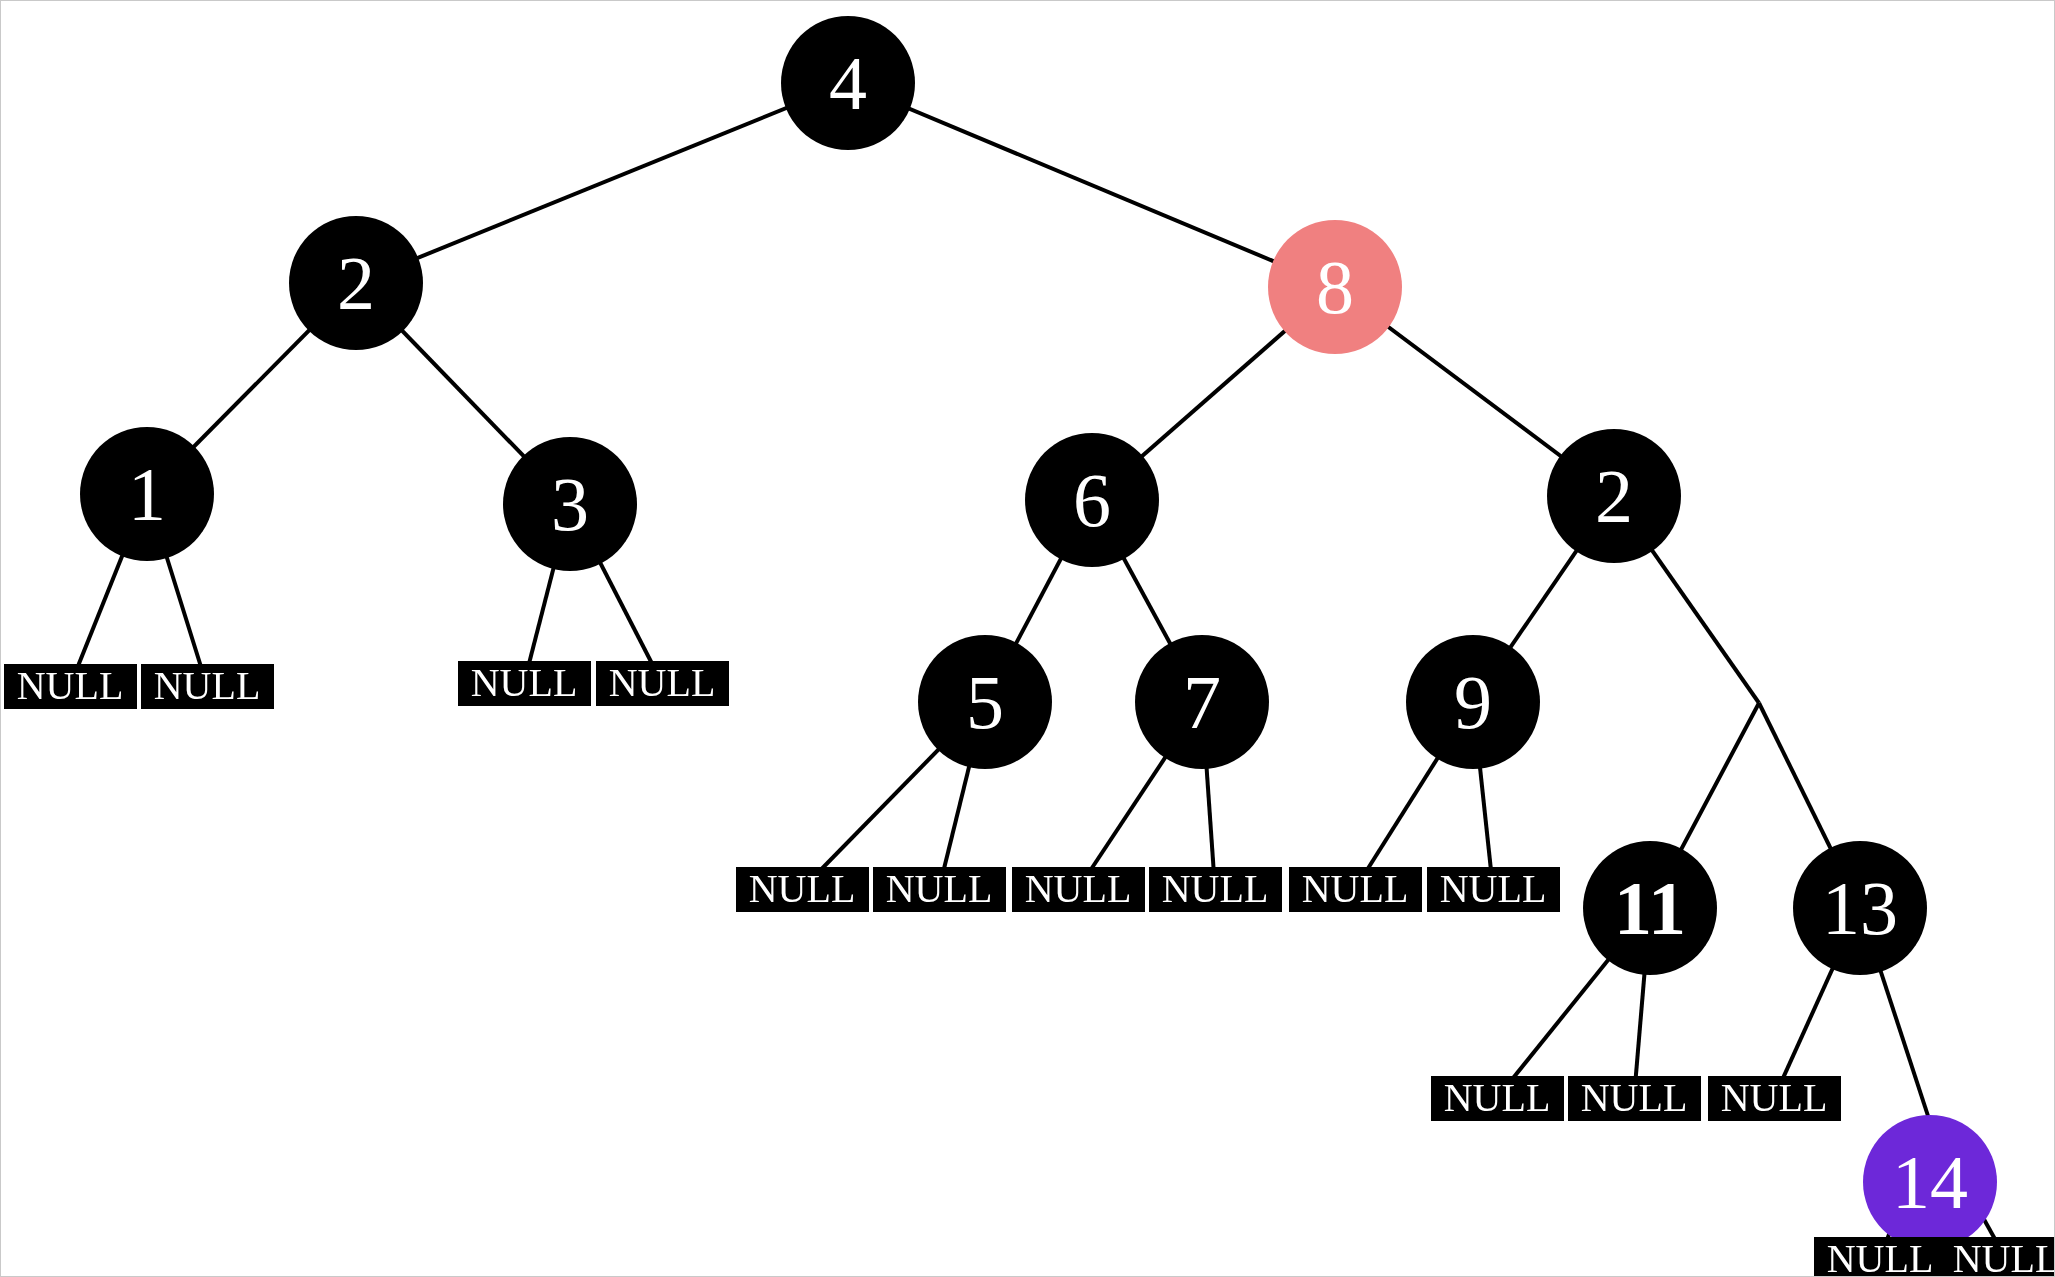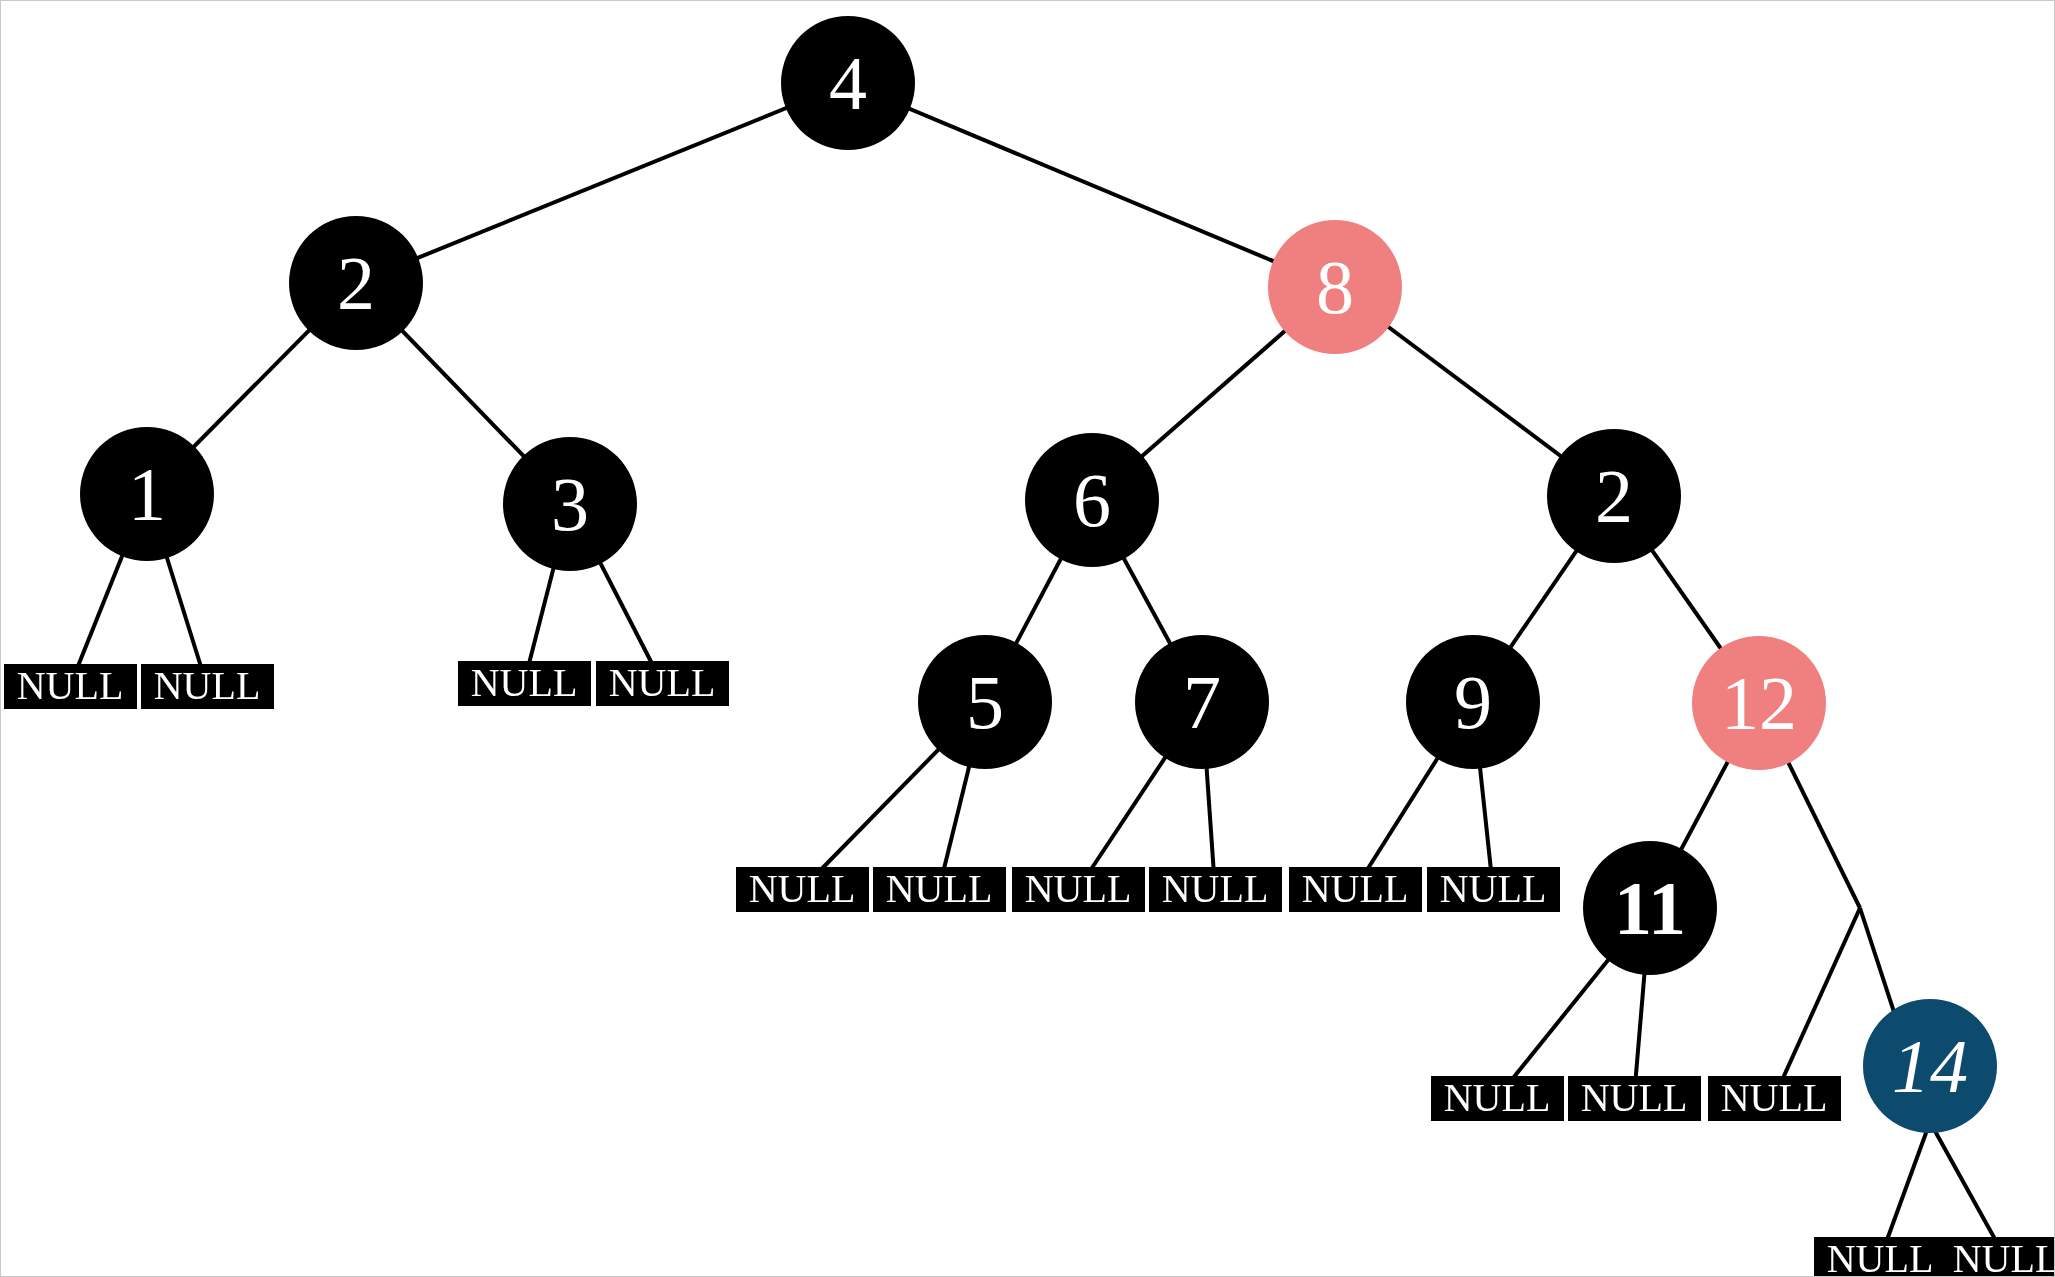--- a/index.html
+++ b/index.html
@@ -82,23 +82,23 @@
 <div class="node" style="left: 780px; top: 15px; width: 134px; height: 134px; background: rgb(0, 0, 0); color: rgb(255, 255, 255);">4</div>
     <div class="node" style="left: 288px; top: 215px; width: 134px; height: 134px; background: rgb(0, 0, 0); color: rgb(255, 255, 255);">2</div>
     <div class="node" style="left: 1267px; top: 219px; width: 134px; height: 134px; background: rgb(240, 128, 128); color: rgb(255, 255, 255);">8</div>
     <div class="node" style="left: 79px; top: 426px; width: 134px; height: 134px; background: rgb(0, 0, 0); color: rgb(255, 255, 255);">1</div>
     <div class="node" style="left: 502px; top: 436px; width: 134px; height: 134px; background: rgb(0, 0, 0); color: rgb(255, 255, 255);">3</div>
     <div class="node" style="left: 1024px; top: 432px; width: 134px; height: 134px; background: rgb(0, 0, 0); color: rgb(255, 255, 255);">6</div>
     <div class="node" style="left: 1546px; top: 428px; width: 134px; height: 134px; background: rgb(0, 0, 0); color: rgb(255, 255, 255);">2</div>
     <div class="node" style="left: 917px; top: 634px; width: 134px; height: 134px; background: rgb(0, 0, 0); color: rgb(255, 255, 255);">5</div>
     <div class="node" style="left: 1134px; top: 634px; width: 134px; height: 134px; background: rgb(0, 0, 0); color: rgb(255, 255, 255);">7</div>
     <div class="node" style="left: 1405px; top: 634px; width: 134px; height: 134px; background: rgb(0, 0, 0); color: rgb(255, 255, 255);">9</div>
-    <div class="node" style="left: 1691px; top: 635px; width: 134px; height: 134px; background: rgb(240, 128, 128); color: rgb(255, 255, 255);">12</div>
     <div class="node" style="left: 1582px; top: 840px; width: 134px; height: 134px; background: rgb(0, 0, 0); color: rgb(255, 255, 255); font-weight: bold;">11</div>
-    <div class="node" style="left: 1862px; top: 998px; width: 134px; height: 134px; background: #0c4a6e; color: rgb(255, 255, 255); font-style: italic;">14</div>
+    <div class="node" style="left: 1792px; top: 840px; width: 134px; height: 134px; background: rgb(0, 0, 0); color: rgb(255, 255, 255);">13</div>
+    <div class="node" style="left: 1862px; top: 1114px; width: 134px; height: 134px; background: #6d28d9; color: rgb(255, 255, 255);">14</div>
     <div class="null-box" style="left: 2.5px; top: 662.5px; width: 133px; height: 45px; background: rgb(0, 0, 0); color: rgb(255, 255, 255);">NULL</div>
     <div class="null-box" style="left: 139.5px; top: 662.5px; width: 133px; height: 45px; background: rgb(0, 0, 0); color: rgb(255, 255, 255);">NULL</div>
     <div class="null-box" style="left: 456.5px; top: 659.5px; width: 133px; height: 45px; background: rgb(0, 0, 0); color: rgb(255, 255, 255);">NULL</div>
     <div class="null-box" style="left: 594.5px; top: 659.5px; width: 133px; height: 45px; background: rgb(0, 0, 0); color: rgb(255, 255, 255);">NULL</div>
     <div class="null-box" style="left: 734.5px; top: 865.5px; width: 133px; height: 45px; background: rgb(0, 0, 0); color: rgb(255, 255, 255);">NULL</div>
     <div class="null-box" style="left: 871.5px; top: 865.5px; width: 133px; height: 45px; background: rgb(0, 0, 0); color: rgb(255, 255, 255);">NULL</div>
     <div class="null-box" style="left: 1010.5px; top: 865.5px; width: 133px; height: 45px; background: rgb(0, 0, 0); color: rgb(255, 255, 255);">NULL</div>
     <div class="null-box" style="left: 1147.5px; top: 865.5px; width: 133px; height: 45px; background: rgb(0, 0, 0); color: rgb(255, 255, 255);">NULL</div>
     <div class="null-box" style="left: 1287.5px; top: 865.5px; width: 133px; height: 45px; background: rgb(0, 0, 0); color: rgb(255, 255, 255);">NULL</div>
     <div class="null-box" style="left: 1425.5px; top: 865.5px; width: 133px; height: 45px; background: rgb(0, 0, 0); color: rgb(255, 255, 255);">NULL</div>

